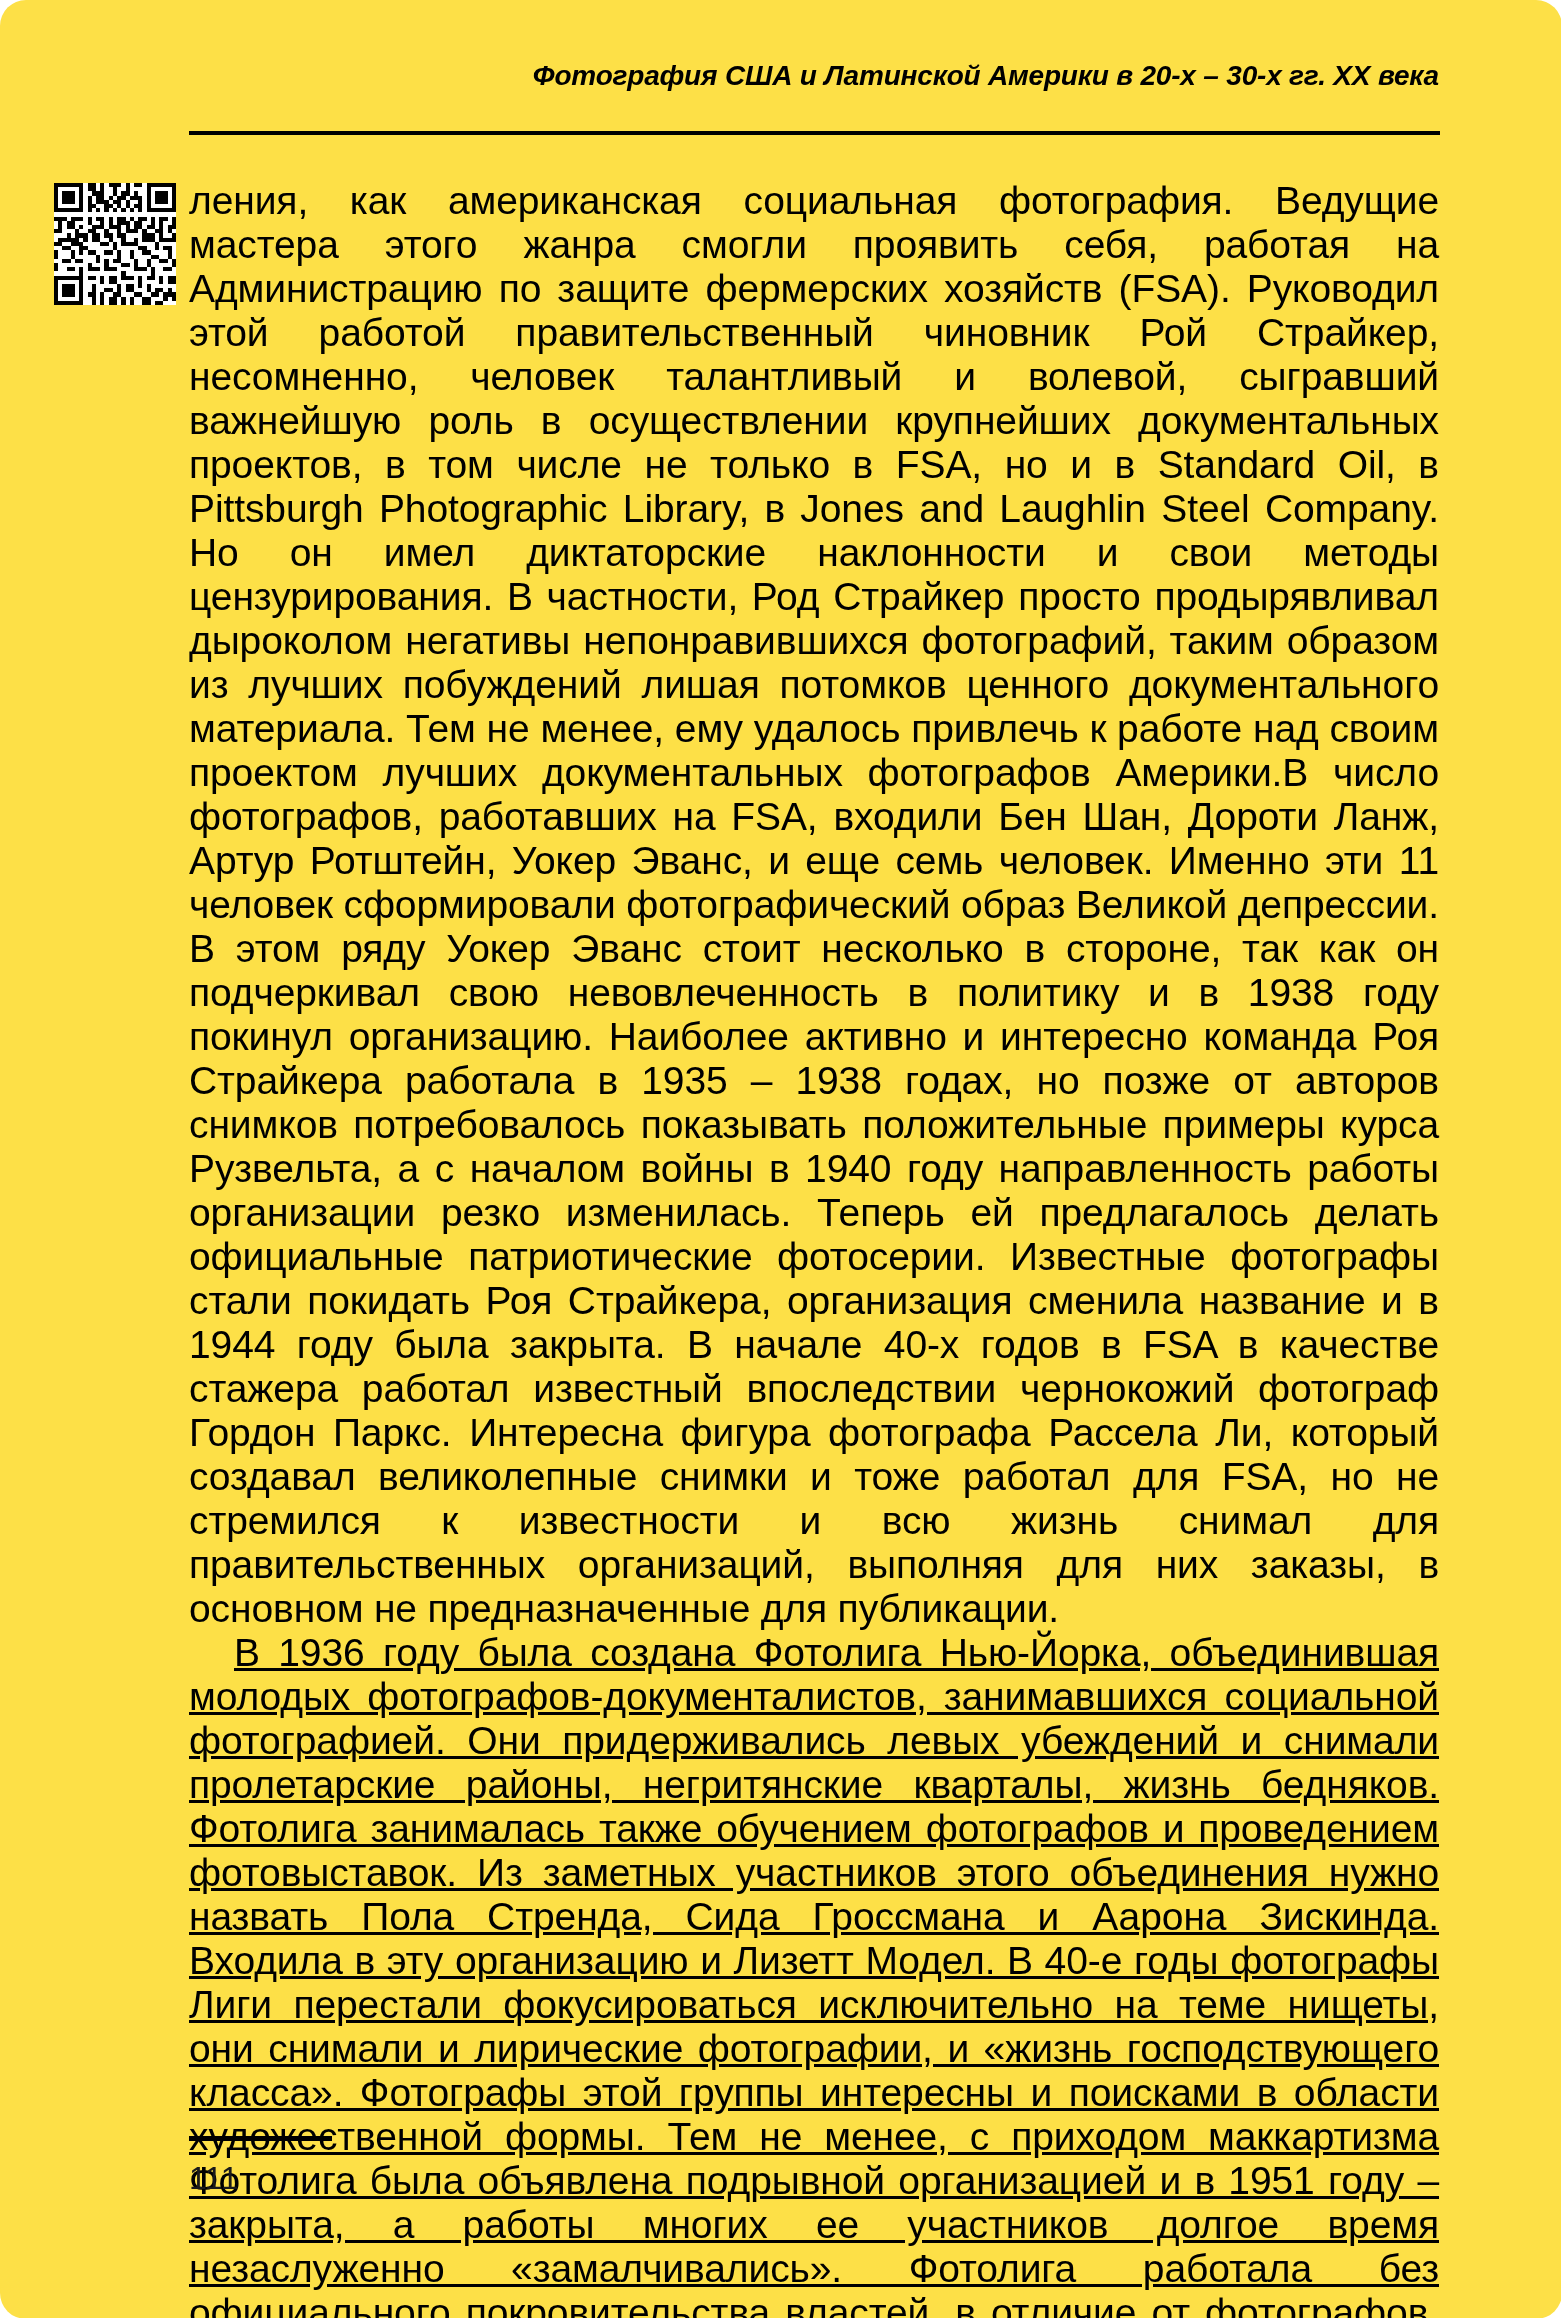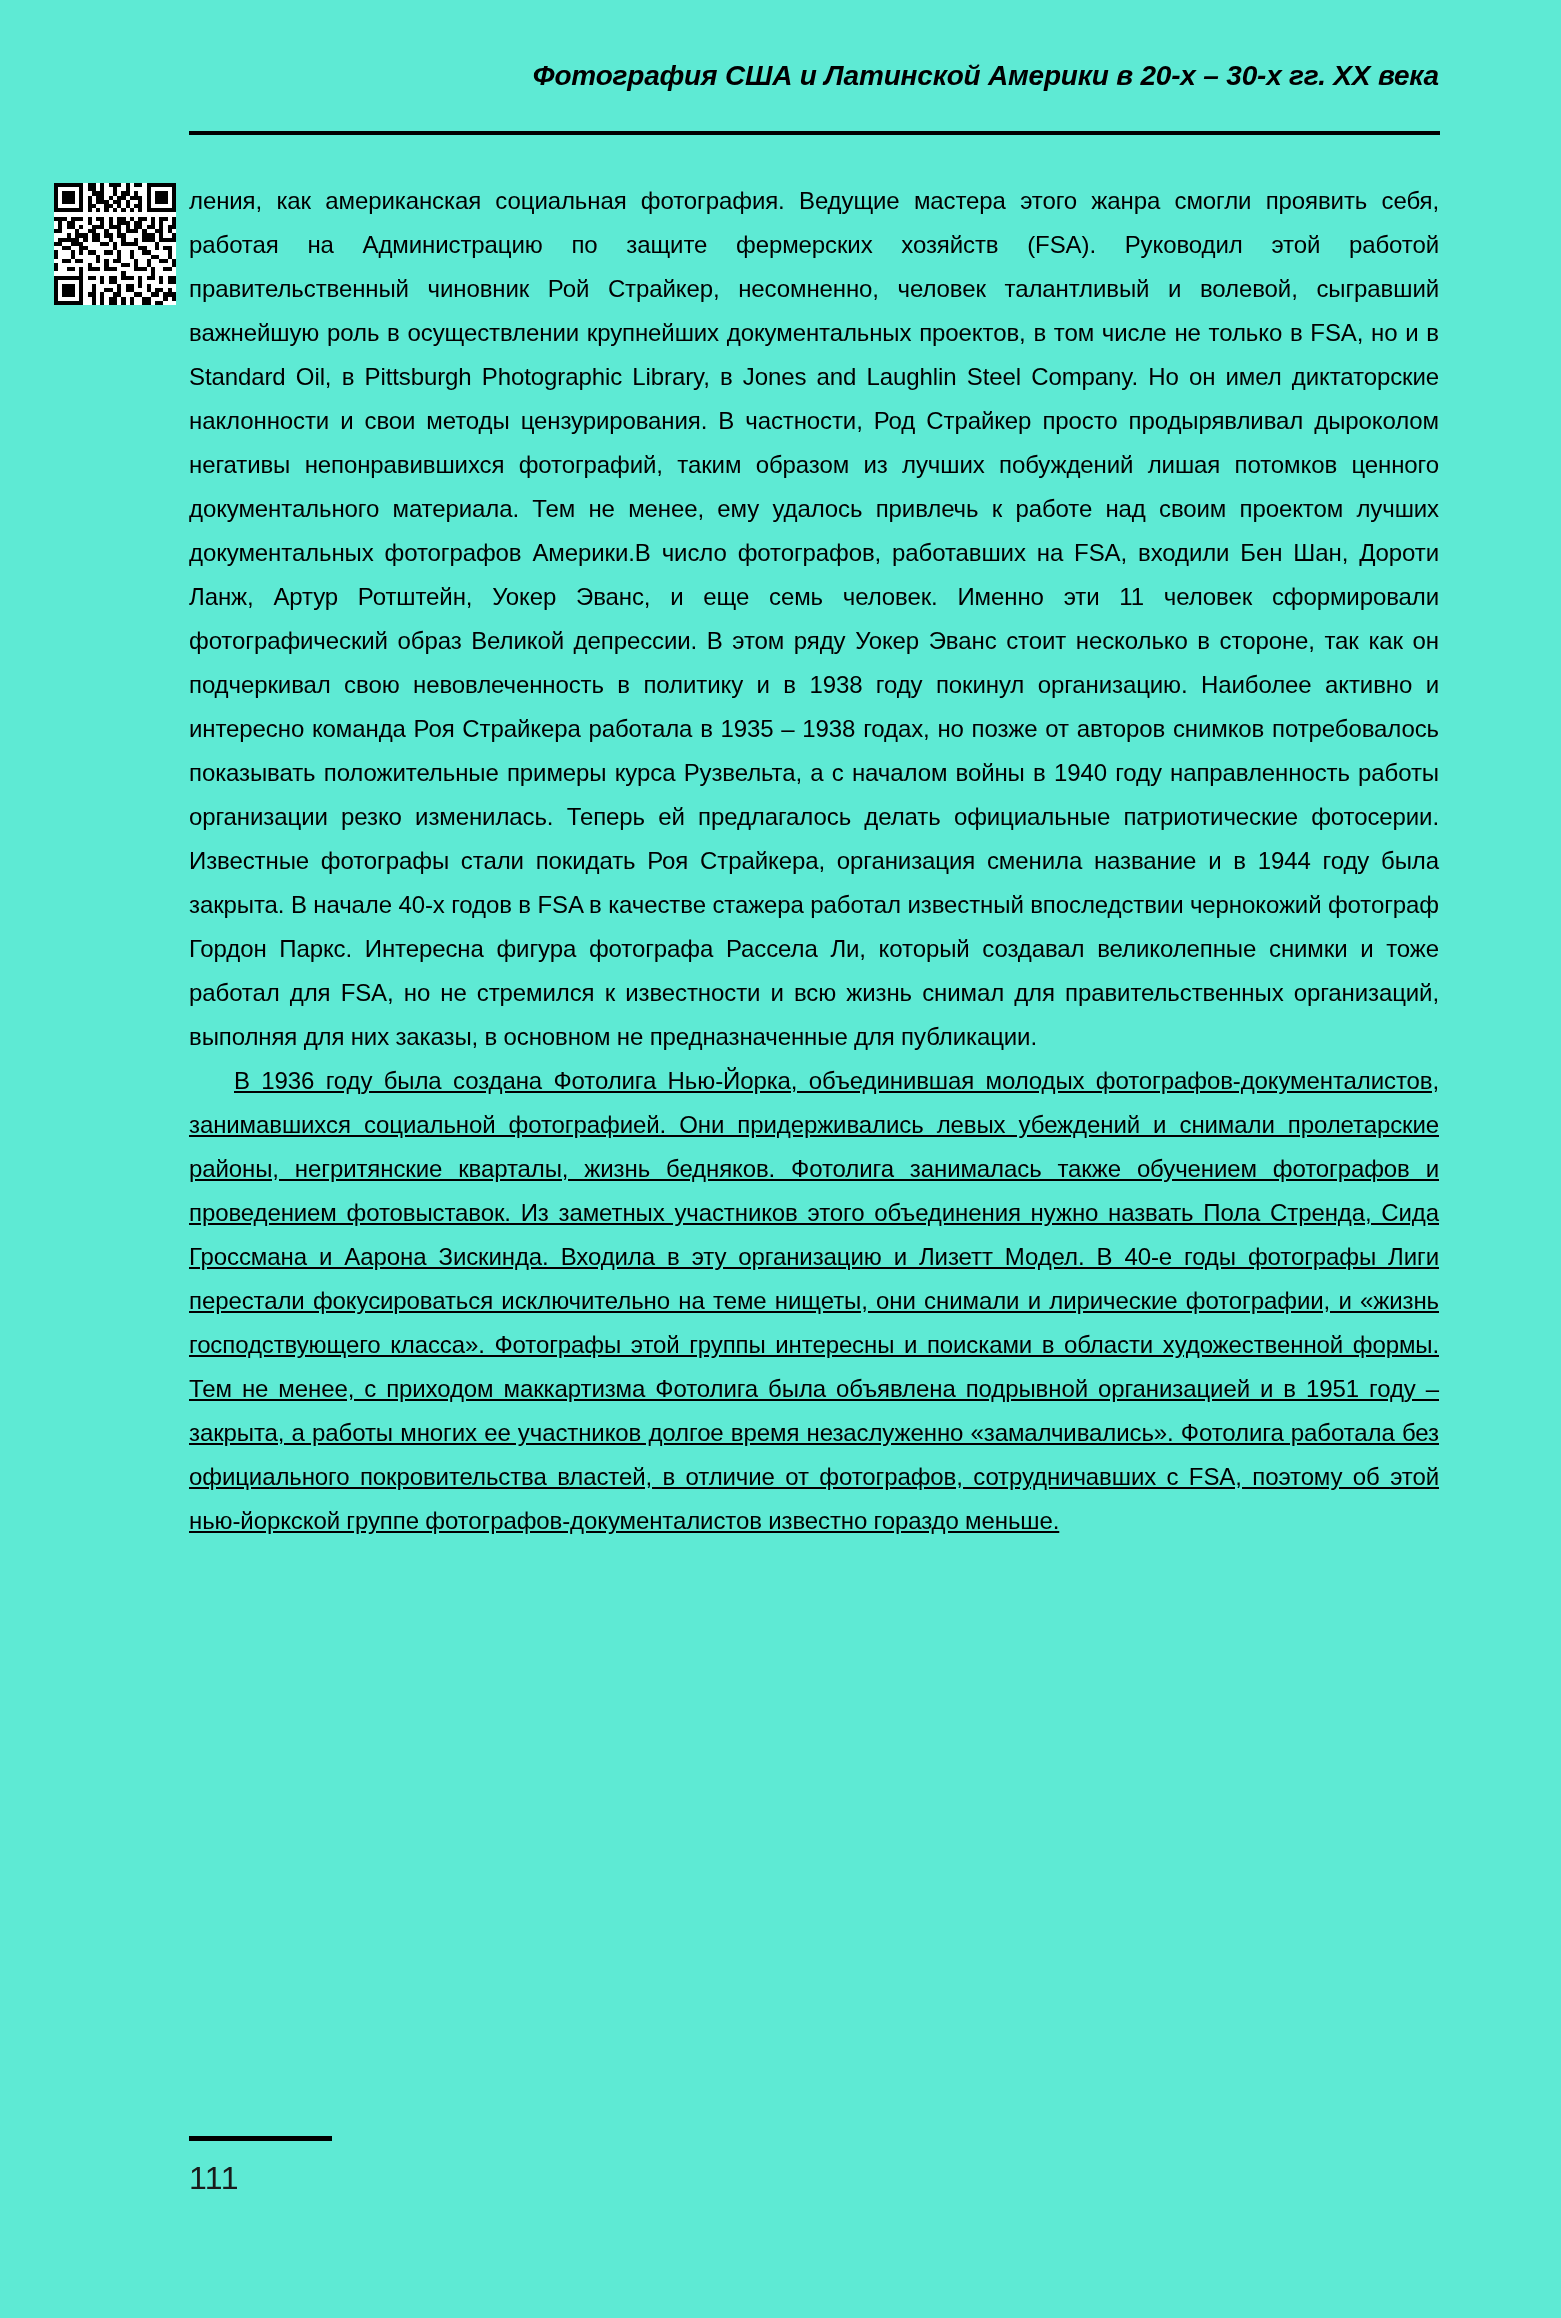--- a/index.html
+++ b/index.html
@@ -8,23 +8,24 @@
     background: #ffffff;
   }
   body {
     font-family: "Liberation Sans", sans-serif;
     color: #000000;
   }
   .page {
     position: relative;
     width: 1562px;
     height: 2319px;
-    background: #5eead4;
+    background: #fde047;
     box-sizing: border-box;
     overflow: hidden;
+    border-radius: 26px;
   }
 
   
   .running-head {
     position: absolute;
     left: 189px;
     top: 58px;
     width: 1250px;
     text-align: right;
     font-style: italic;
@@ -56,21 +57,21 @@
 
   
   .body-col {
     position: absolute;
     left: 189px;
     top: 179px;
     width: 1250px;
   }
   p.para {
     margin: 0;
-    font-size: 24px;
+    font-size: 39px;
     line-height: 44px;
     text-align: justify;
     text-justify: inter-word;
     letter-spacing: -0.1px;
     word-spacing: -0.2px;
     color: #000000;
     hyphens: manual;
   }
   p.para.indent {
     text-indent: 45px;

